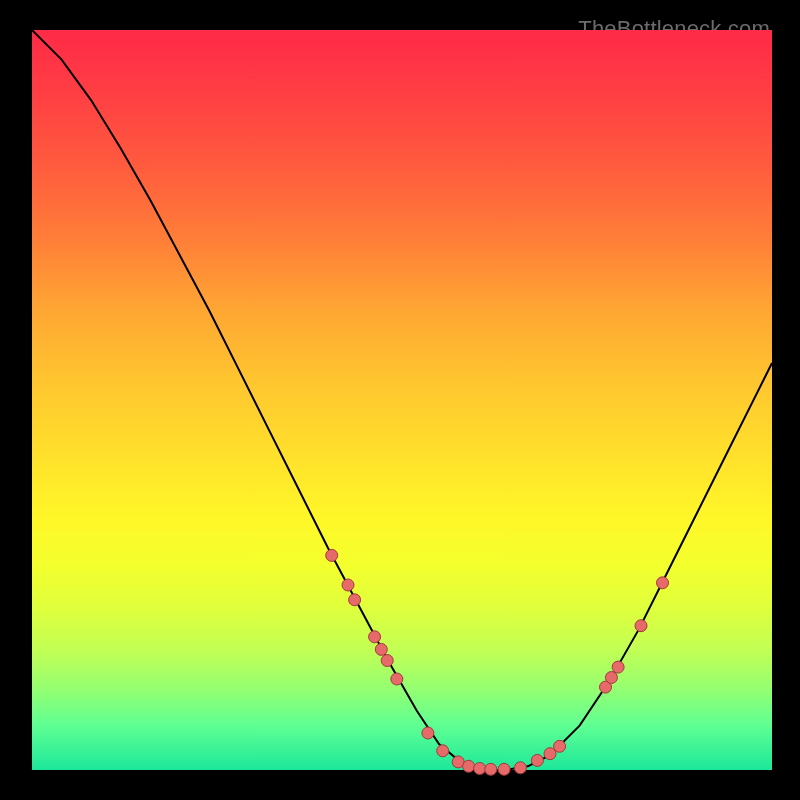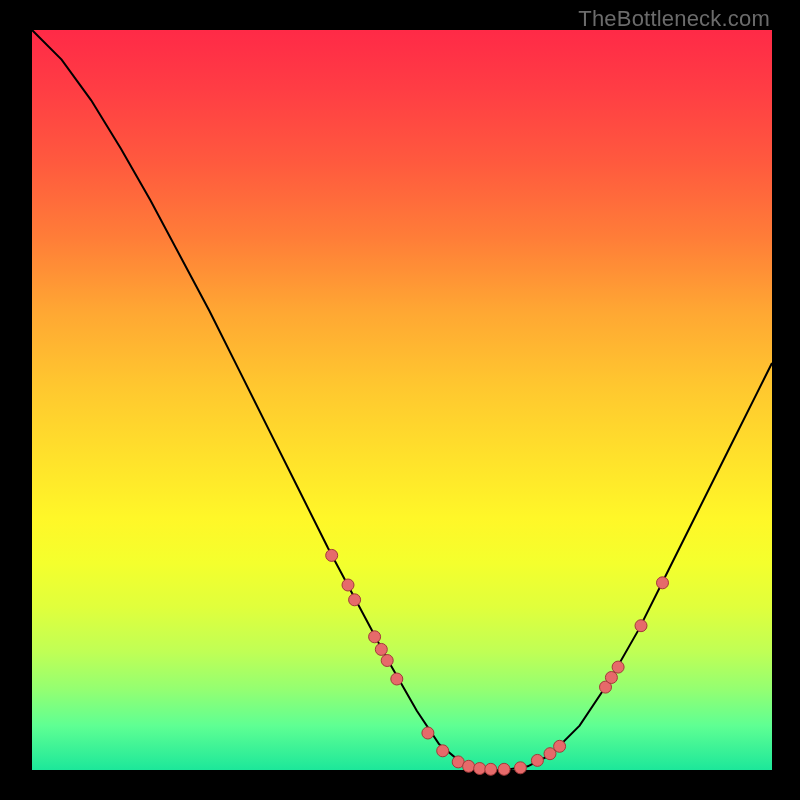--- a/index.html
+++ b/index.html
@@ -35,21 +35,21 @@
       #f4ff2d 72%,
       #e0ff3c 78%,
       #c0ff55 84%,
       #95ff71 89%,
       #5fff93 94%,
       #1ce79a 100%
     );
   }
   .watermark {
     position: absolute;
-    top: 6px;
+    top: 16px;
     right: 30px;
     color: #6b6b6b;
     font-size: 22px;
     letter-spacing: 0.2px;
   }
   svg.overlay {
     position: absolute;
     left: 32px;
     top: 30px;
     width: 740px;

